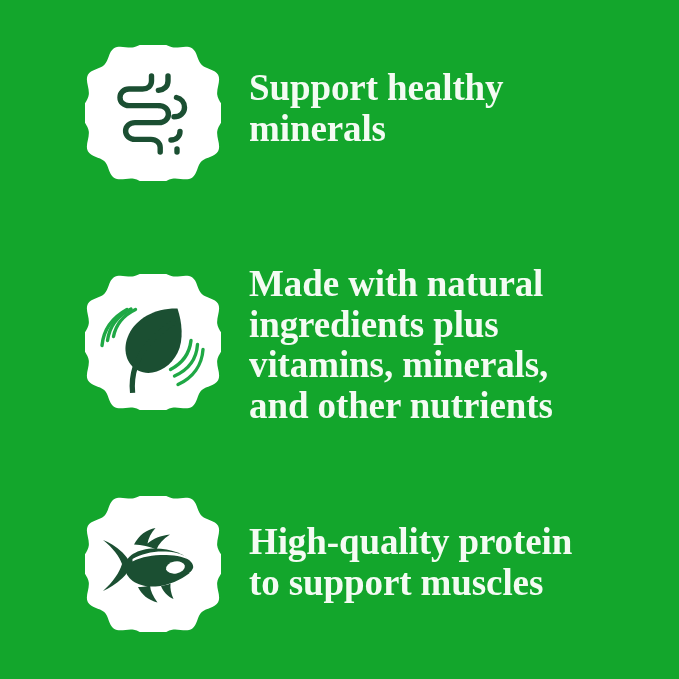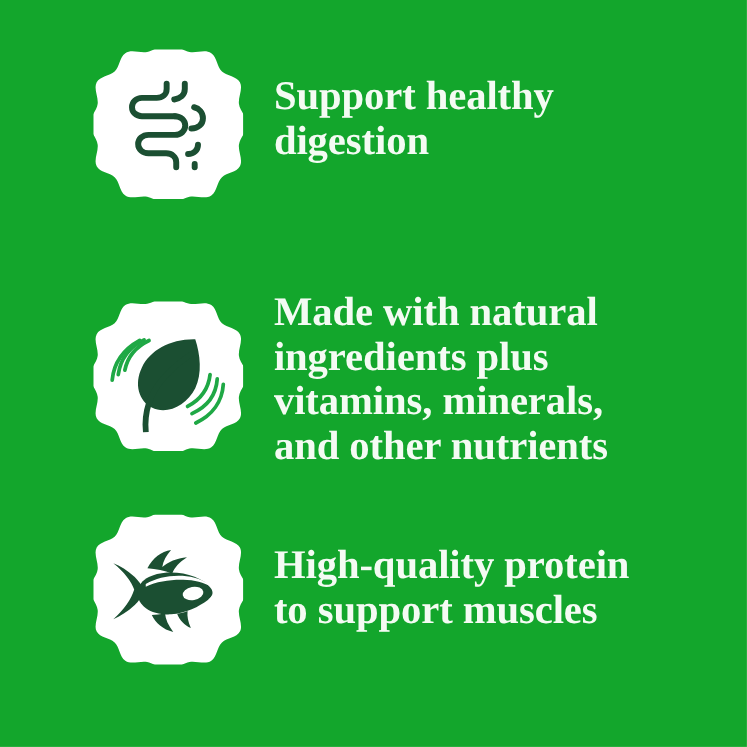--- a/index.html
+++ b/index.html
@@ -21,21 +21,21 @@
   }
   .benefit-row {
     position: absolute;
     left: 0;
     width: 679px;
     display: flex;
     align-items: center;
   }
   .benefit-row.r1 { top: 45px;  height: 136px; }
   .benefit-row.r2 { top: 264px; height: 160px; }
-  .benefit-row.r3 { top: 468px; height: 136px; }
+  .benefit-row.r3 { top: 496px; height: 136px; }
 
   .badge-wrap {
     position: absolute;
     width: 136px;
     height: 136px;
     left: 85px;
   }
   .benefit-row.r1 .badge-wrap { top: 0px; }
   .benefit-row.r2 .badge-wrap { top: 10px; }
   .benefit-row.r3 .badge-wrap { top: 0px; }
@@ -125,21 +125,21 @@
           <path d="M91.5 52.5
                    C96 53.6 99.5 57.4 99.5 62.4
                    C99.5 68 95 71.8 89 71.8"></path>
           <path d="M95 86.5
                    C95 91.4 91.2 95 86 95"></path>
           <path d="M92 104 L92 107"></path>
         </g>
       </svg>
     </div>
     <div class="benefit-text" style="color: rgb(244, 251, 243);">Support healthy
-digestion</div>
+minerals</div>
   </div>
 
   <div class="benefit-row r2">
     <div class="badge-wrap">
       <svg viewBox="0 0 136 136" xmlns="http://www.w3.org/2000/svg">
         <path fill="#ffffff" d="
           M68.0 1.5
           C74.6 1.5 80.6 7.8 87.2 9.0
           C93.8 10.2 101.6 6.4 107.1 10.1
           C112.6 13.9 112.1 22.5 116.8 26.7

